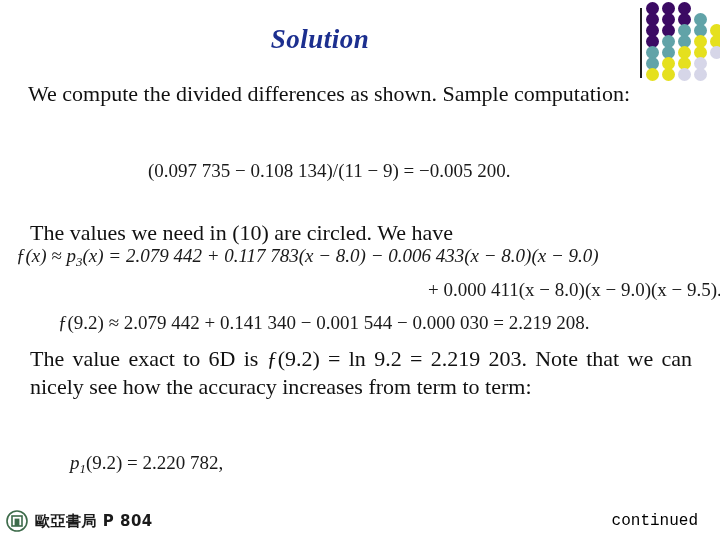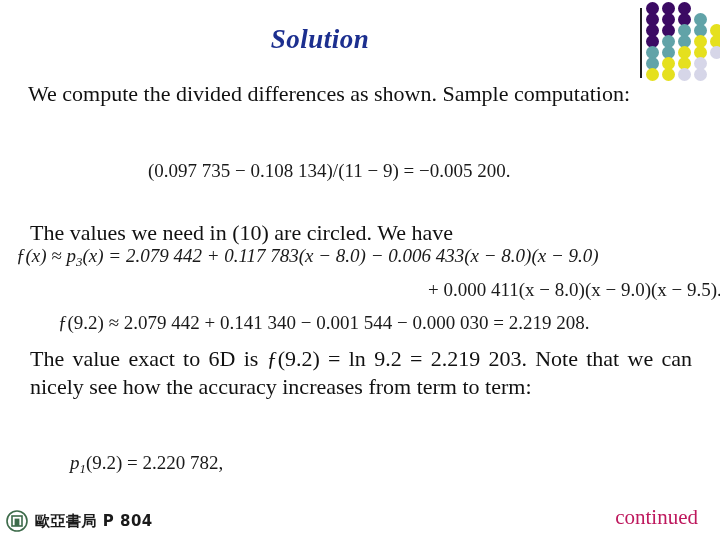--- a/index.html
+++ b/index.html
@@ -119,23 +119,23 @@
     font-family: "DejaVu Sans", "Liberation Sans", sans-serif;
     font-size: 15px;
     font-weight: bold;
     color: #1a1a1a;
     letter-spacing: 0.5px;
   }
   #continued {
     position: absolute;
     right: 22px;
     bottom: 10px;
-    font-family: Liberation Serif, serif;
-    font-size: 21px;
-    color: #be185d;
+    font-family: Liberation Mono, monospace;
+    font-size: 16px;
+    color: #000000;
   }
 </style>
 </head>
 <body>
 
 <div id="dot-rule"></div>
 <div id="dot-grid">
     <span class="dot" style="left: 6px; top: 2px; background: rgb(59, 10, 99);"></span>
     <span class="dot" style="left: 22px; top: 2px; background: rgb(59, 10, 99);"></span>
     <span class="dot" style="left: 38px; top: 2px; background: rgb(59, 10, 99);"></span>

